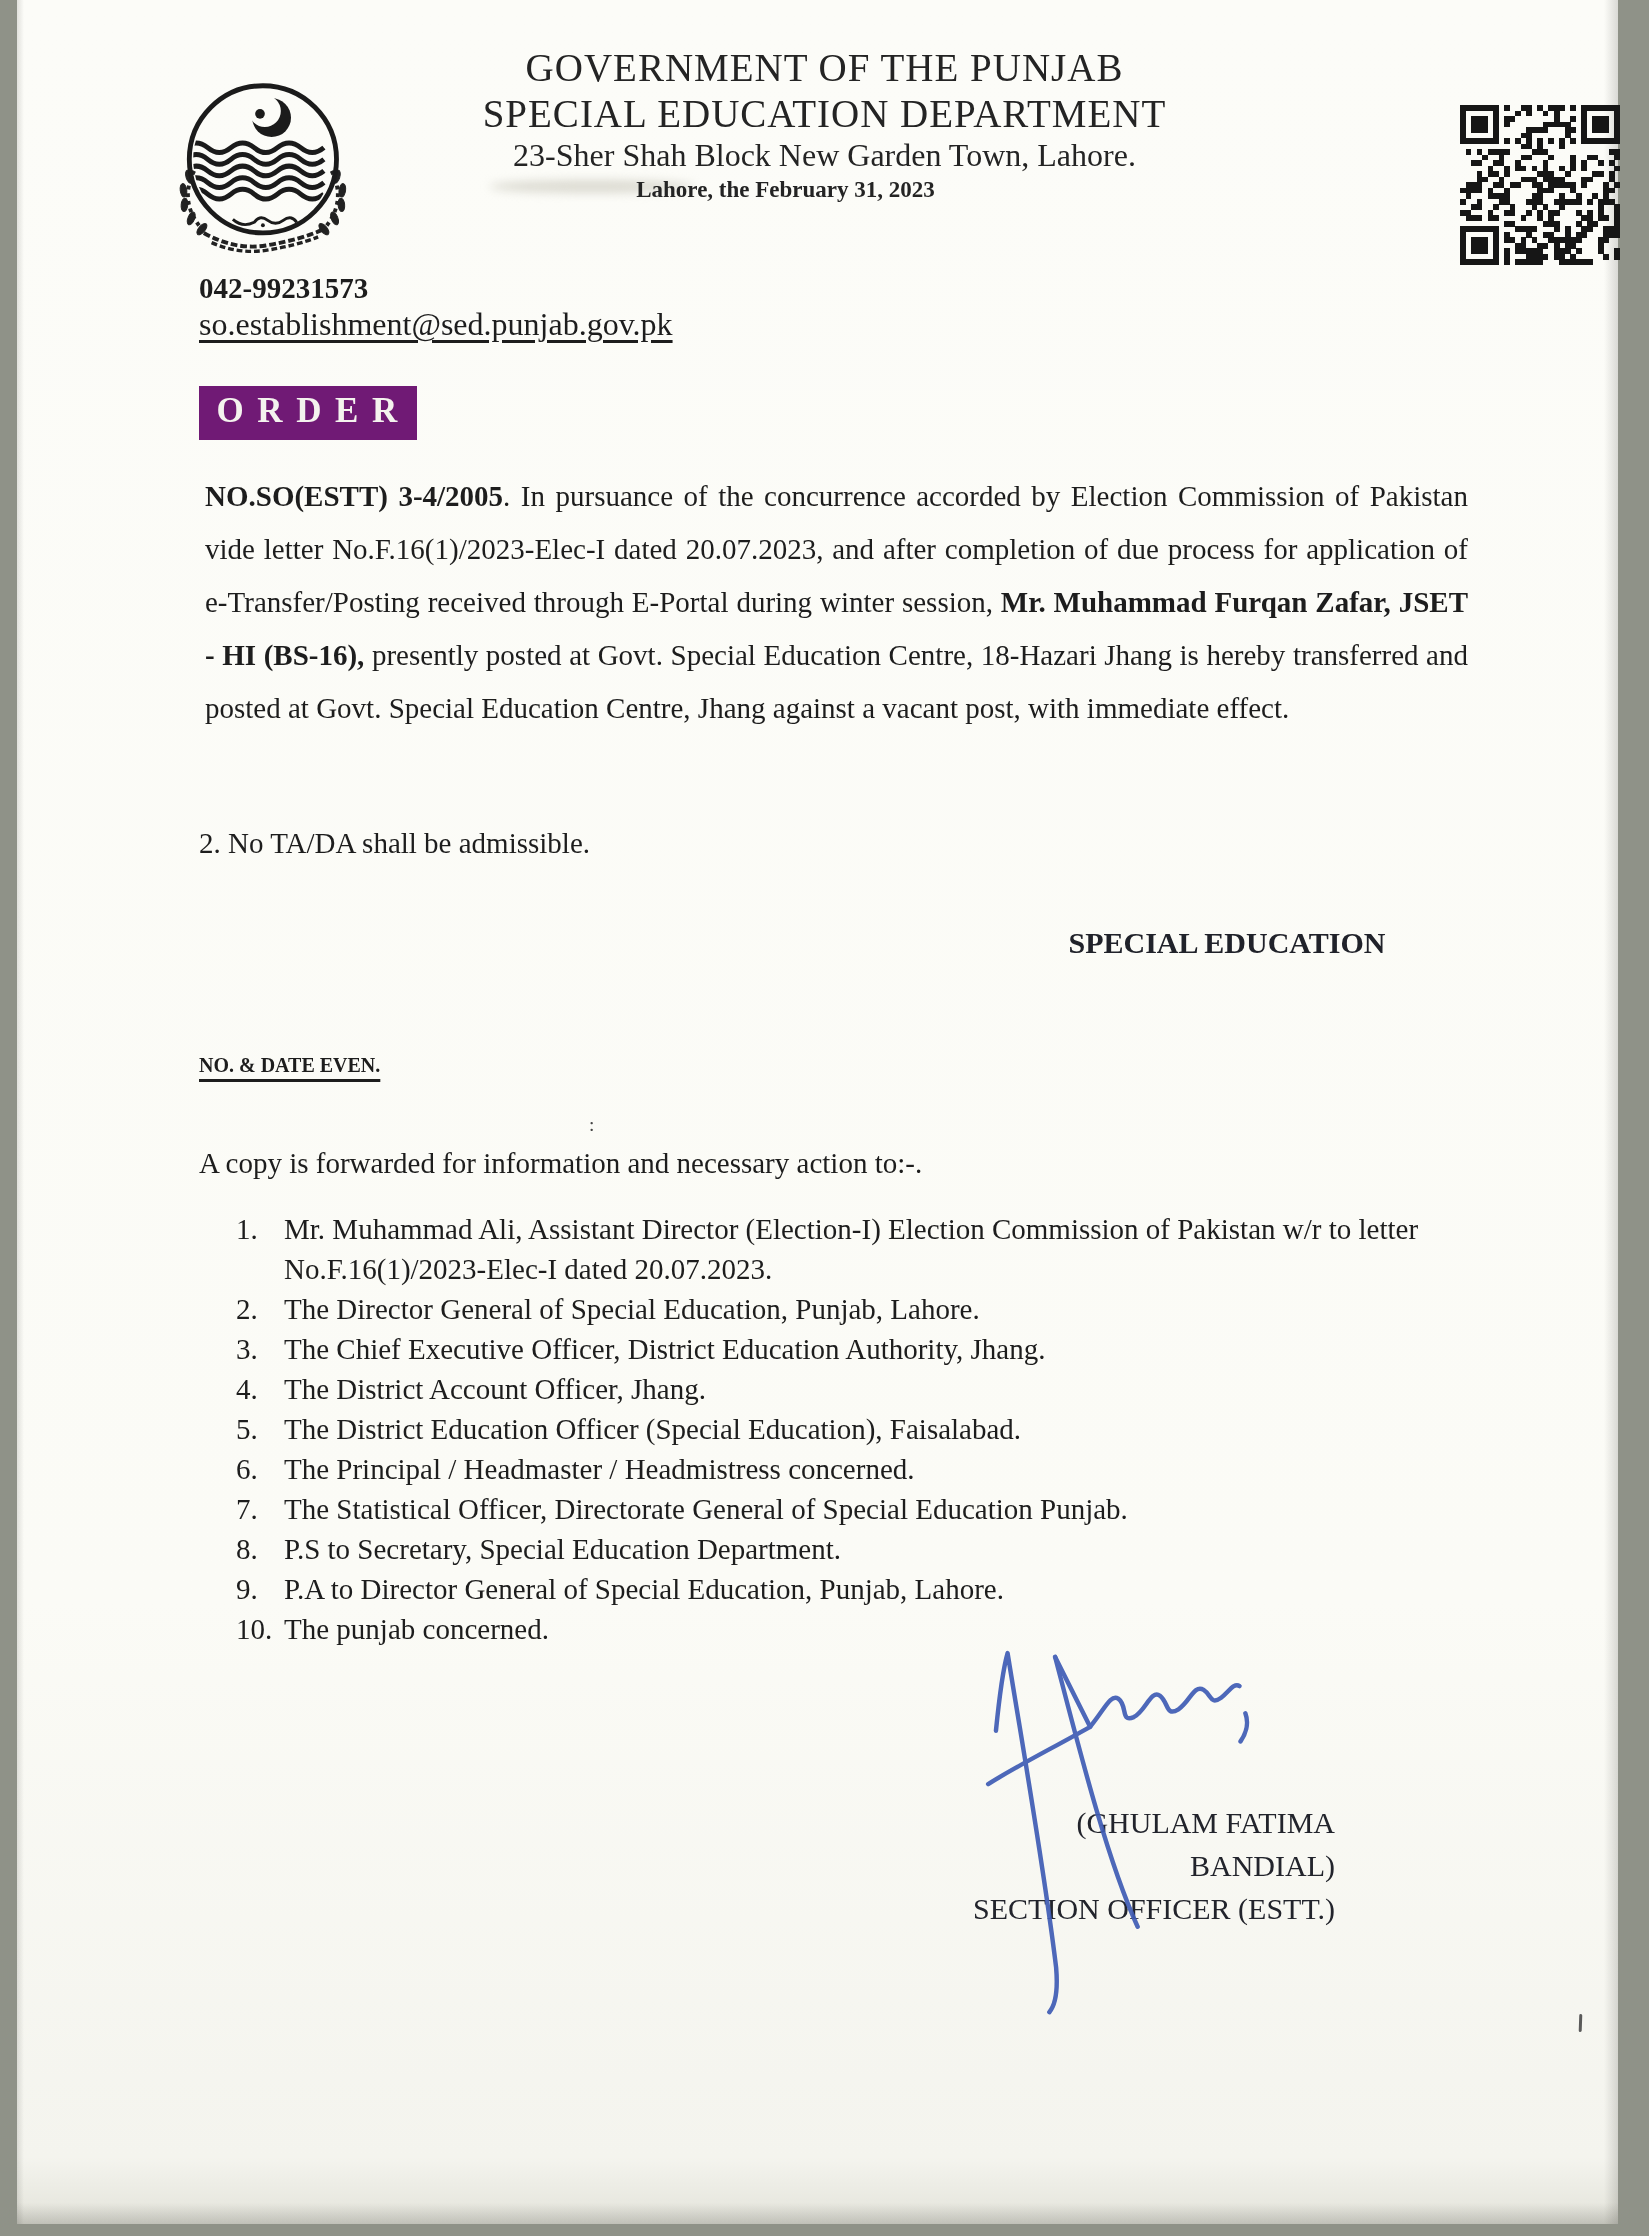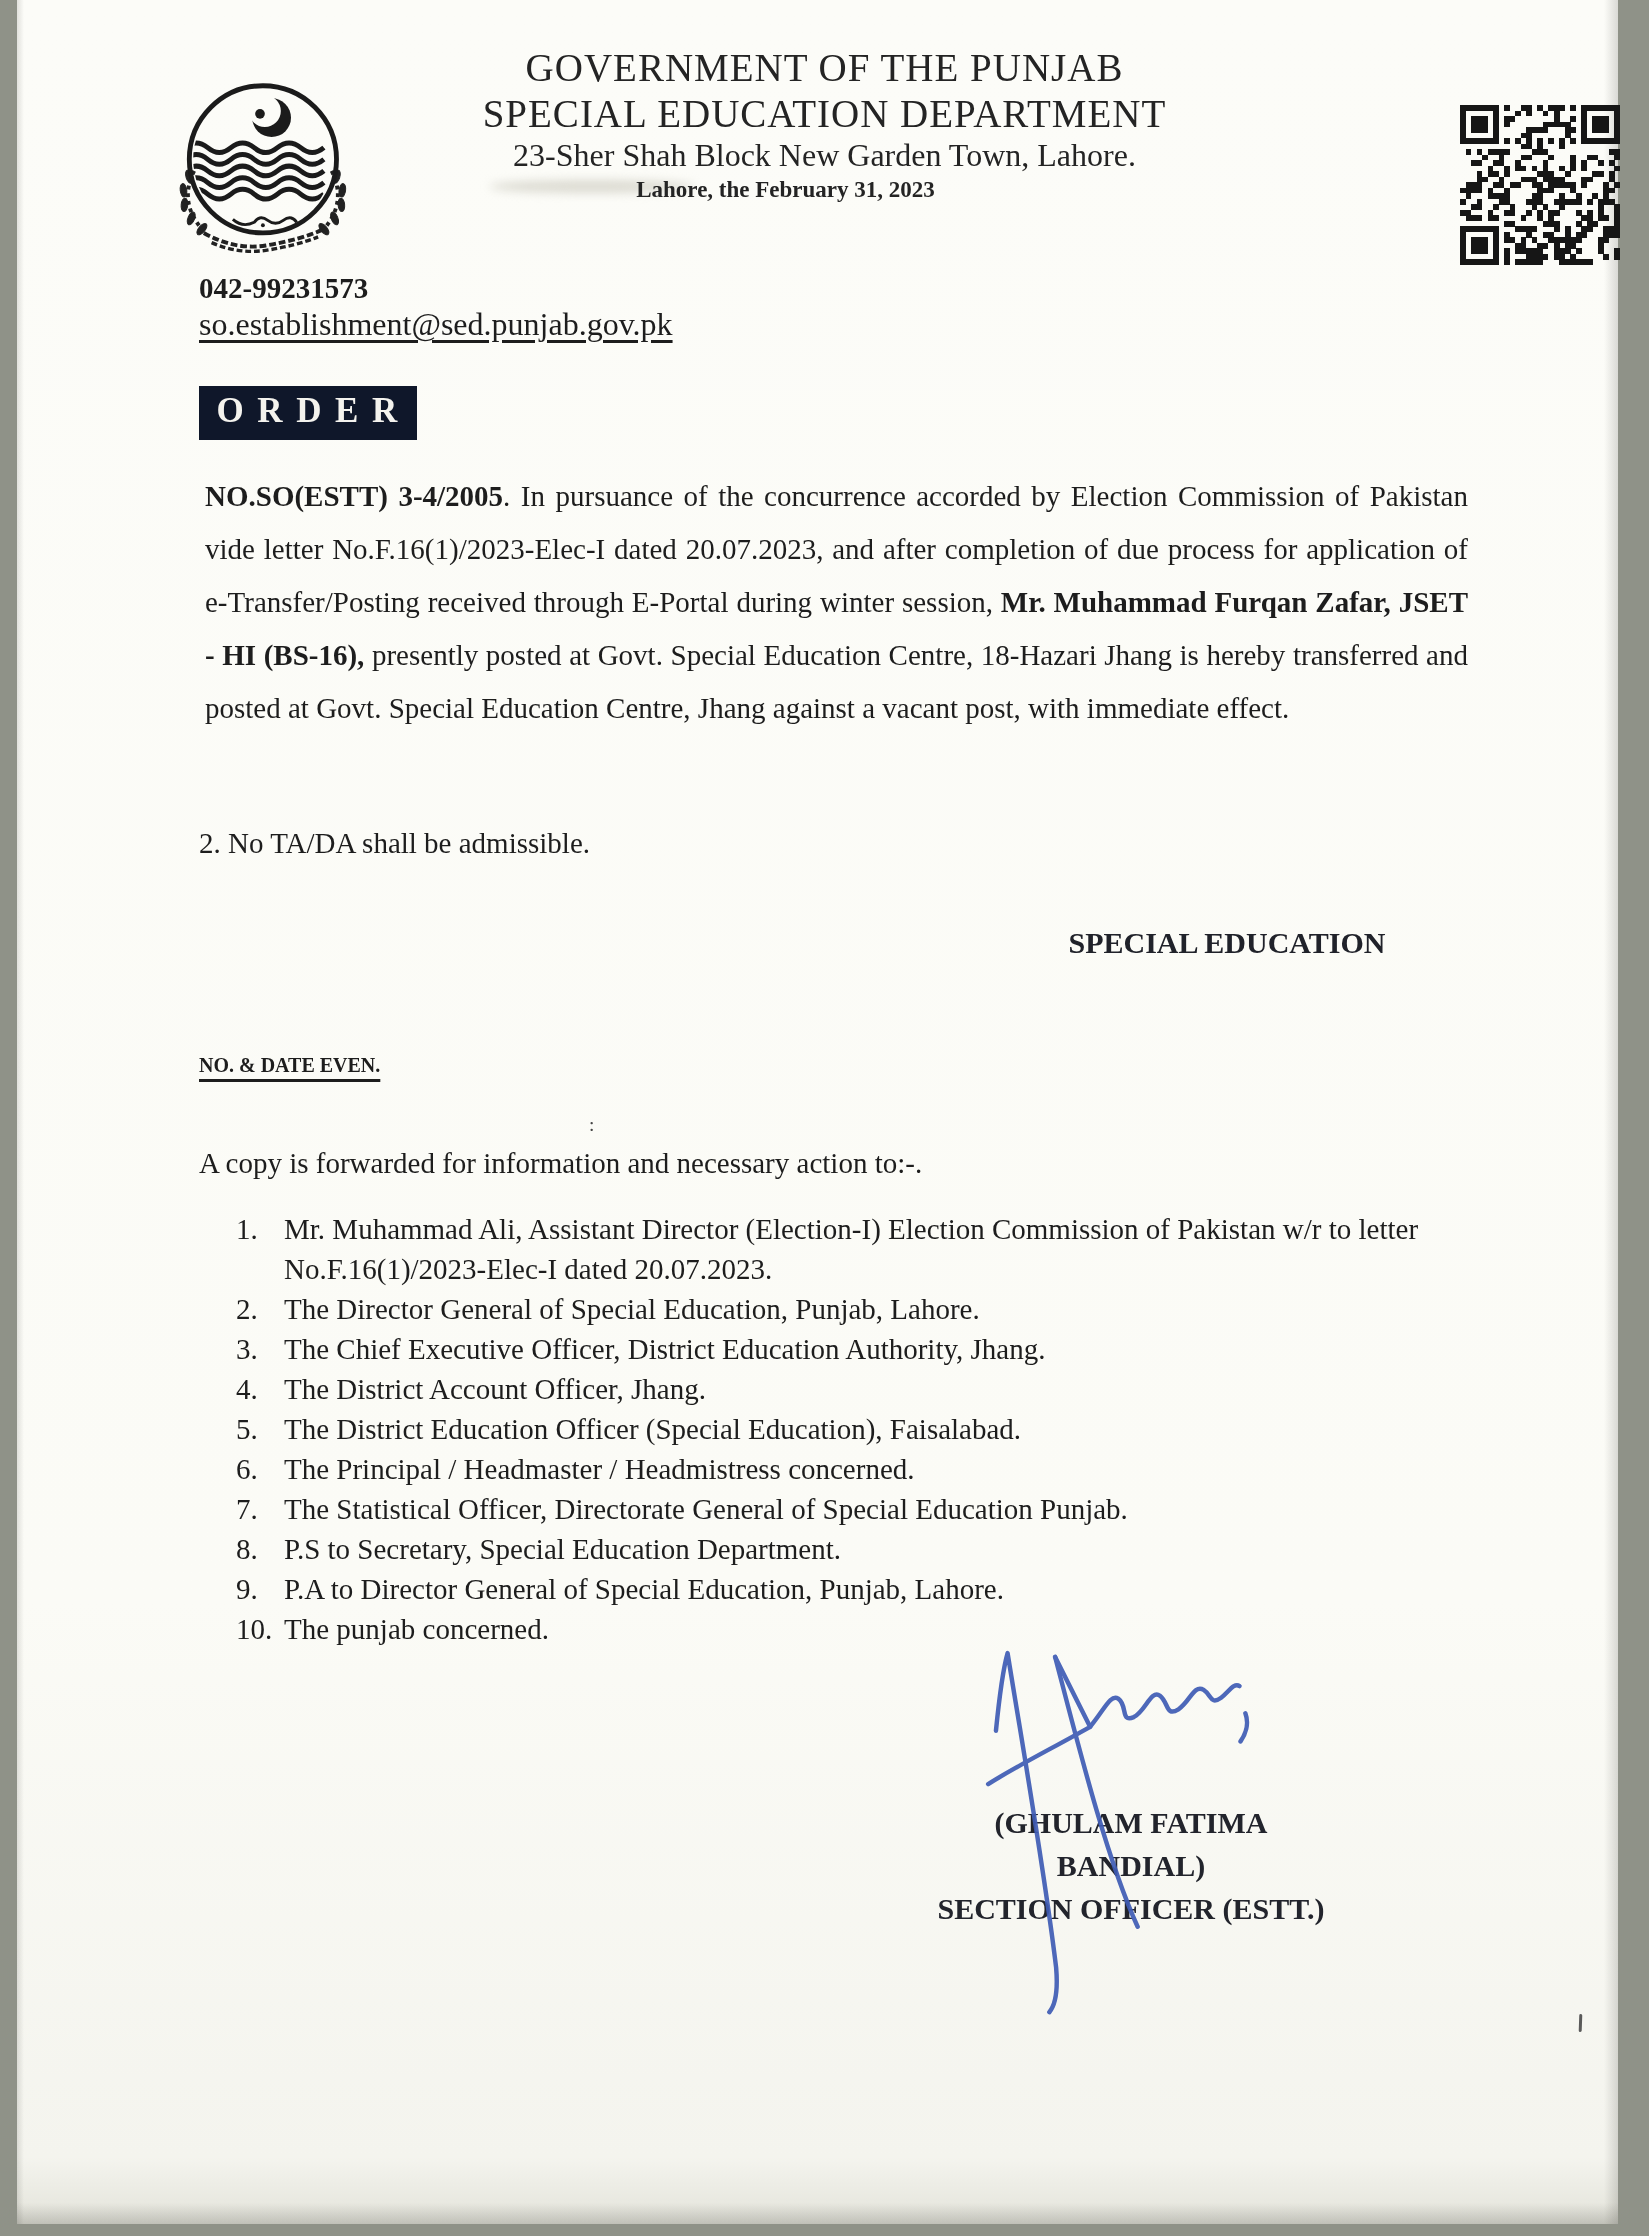--- a/index.html
+++ b/index.html
@@ -25,42 +25,42 @@
   .hdr{left:417px;top:45px;width:815px;text-align:center;color:#242424}
   .hdr .t1{font-size:39px;line-height:46px;letter-spacing:1px}
   .hdr .t2{font-size:39px;line-height:45px;letter-spacing:1px}
   .hdr .addr{font-size:32px;line-height:39px}
   .hdr .date{font-size:23px;line-height:29px;font-weight:bold;transform:translateX(-39px)}
   .logo{left:163px;top:78px}
   .qr{left:1460px;top:105px}
   .phone{left:199px;top:272px;font-size:29px;font-weight:bold}
   .email{left:199px;top:306px;font-size:32px;text-decoration:underline;text-underline-offset:4.9px}
   .order-head{
-    left:199px;top:386px;background:#0f172a;color:#f4f3ee;
+    left:199px;top:386px;background:#701a75;color:#f4f3ee;
     font-size:35px;font-weight:bold;letter-spacing:13.6px;
     padding:4.9px 5.8px 8.7px 17.5px;
   }
   .body-par{
     left:199px;top:464px;width:1263px;margin:6px;
     font-size:29px;line-height:53px;text-align:justify;
   }
   .b{font-weight:bold}
   .clause{left:199px;top:827px;font-size:29px}
   .sec-block{left:1027px;top:922px;width:400px;text-align:center;font-weight:bold;font-size:30px;line-height:42px;color:#20222a}
   .dist-head{
     left:199px;top:1054px;font-size:20px;font-weight:bold;
     text-decoration:underline;text-decoration-thickness:2.9px;text-underline-offset:6.8px;
   }
   .intro{left:199px;top:1147px;font-size:29px}
   .cc{left:236px;top:1209px;width:1244px;font-size:29px;line-height:40px}
   .cc-row{display:flex}
   .cc-row .num{flex:none;width:48px}
   .cc-row .txt{flex:1}
   .sig-svg{left:961px;top:1616px;z-index:3}
-  .sig-block{left:927px;top:1801px;width:408px;text-align:center;font-weight:bold;font-size:30px;line-height:43px;color:#22242c;z-index:2}
+  .sig-block{left:927px;top:1801px;width:408px;text-align:right;font-weight:normal;font-size:30px;line-height:43px;color:#22242c;z-index:2}
   .smudge{left:490px;top:180px;width:204px;height:12.6px;background:#dcdbd2;filter:blur(4.9px);border-radius:50%}
   .artifact-colon{left:589px;top:1114px;font-size:19.4px;color:#444}
   .tick{left:1579px;top:2014px;width:2.9px;height:17.5px;background:#5a5a5a;transform:rotate(2deg);border-radius:1.9px}
   .bottom-shade{left:16.5px;top:2203px;width:1601px;height:21.3px;background:linear-gradient(180deg,rgba(0,0,0,0),rgba(70,70,64,.22))}
 </style>
 </head>
 <body>
 
 <div class="abs paper"></div>
 <div class="abs smudge"></div>

